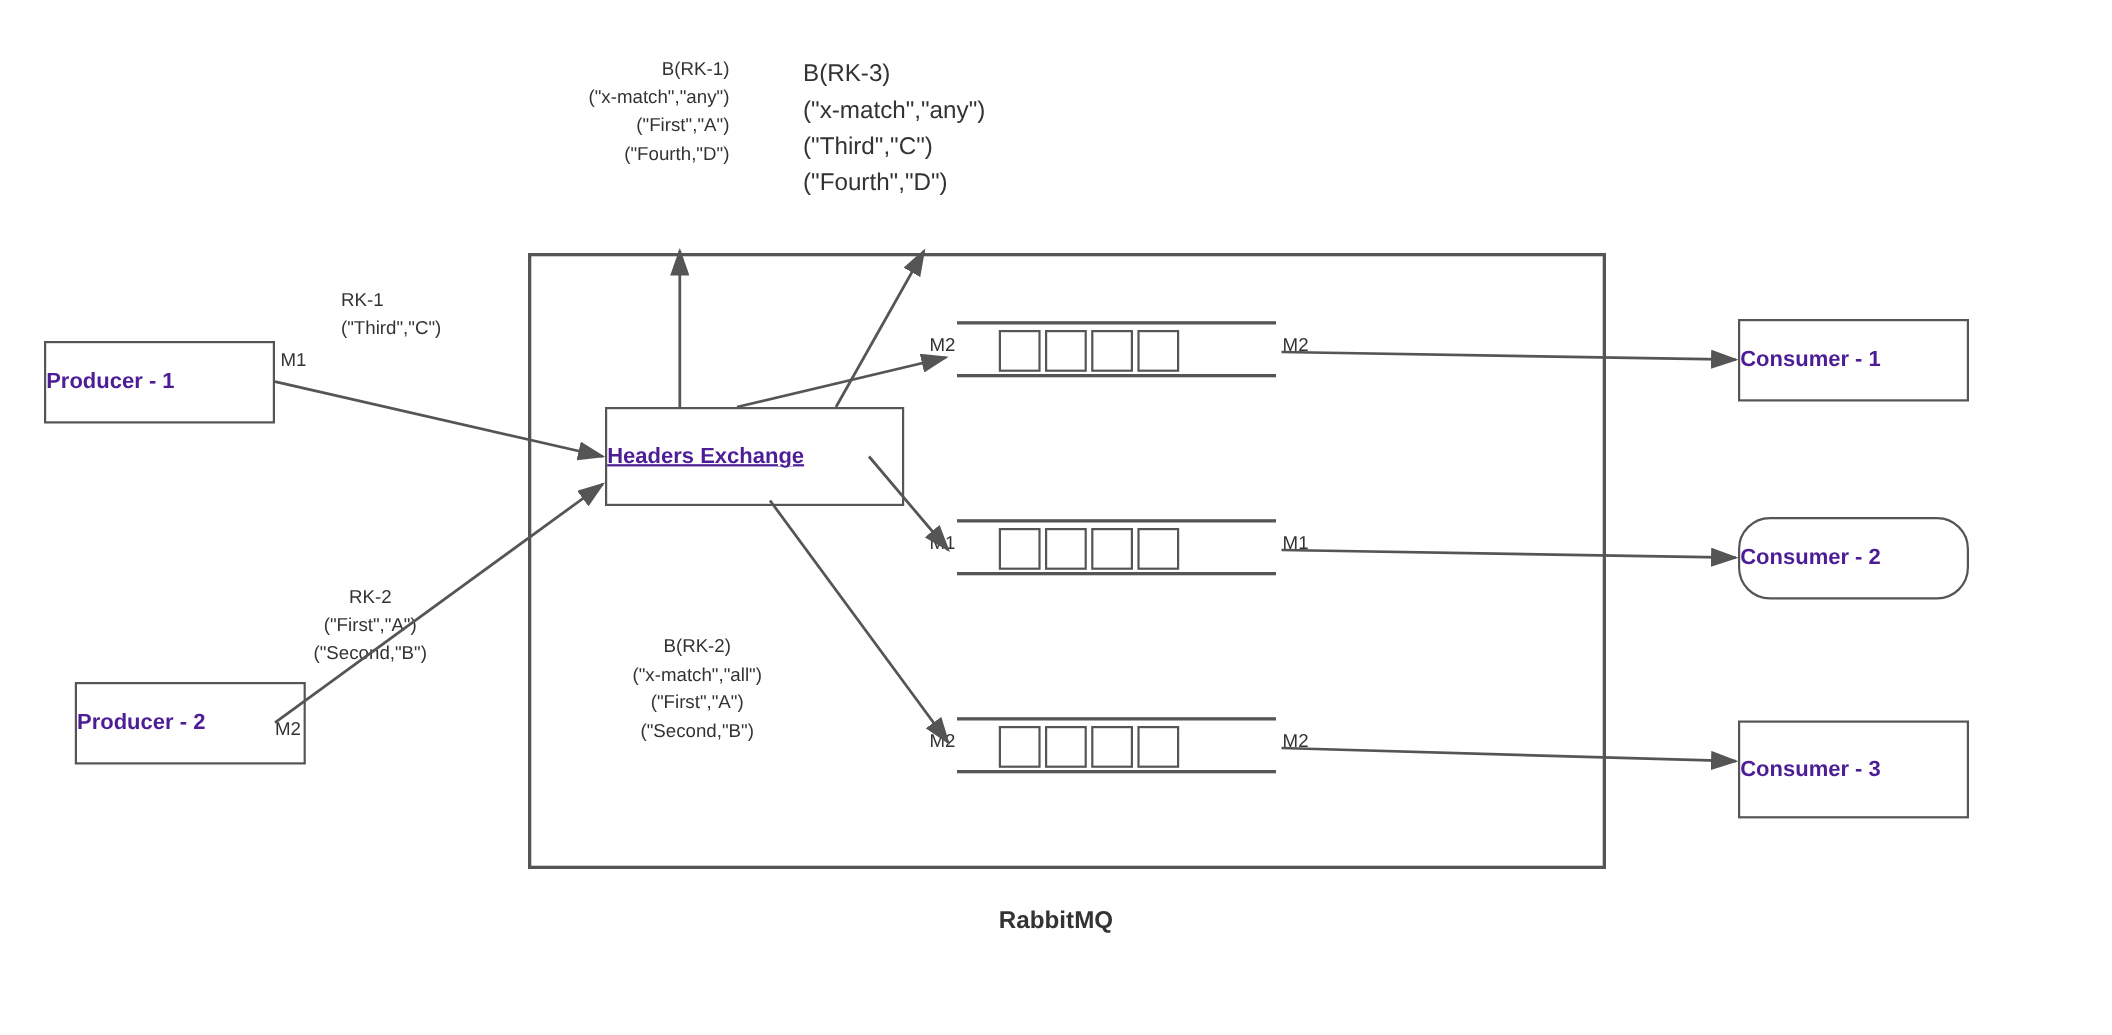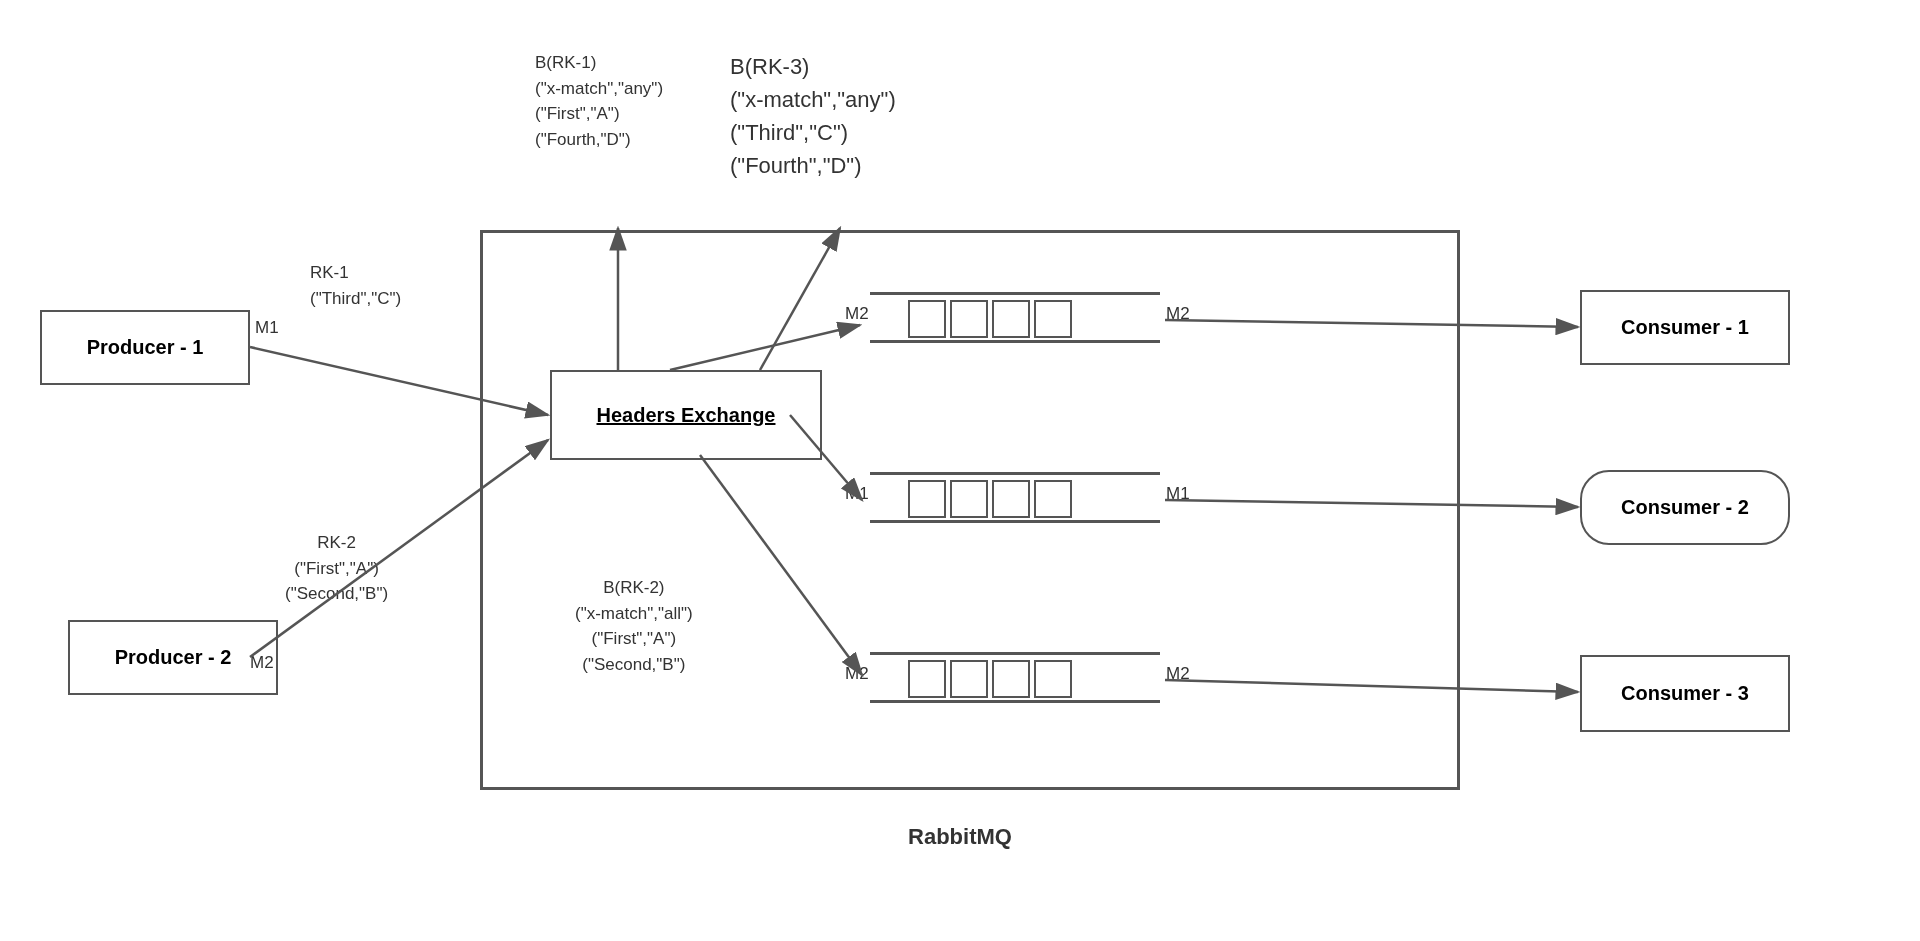--- a/index.html
+++ b/index.html
@@ -16,24 +16,24 @@
       top: 0; left: 0;
       width: 1920px;
       height: 941px;
     }
     .node-box {
       position: absolute;
       border: 2.5px solid #555;
       background: #fff;
       display: flex;
       align-items: center;
-      justify-content: center;
+      justify-content: flex-start;
       font-weight: bold;
       font-size: 20px;
-      color: #000000;
+      color: #4c1d95;
     }
     .label-text {
       position: absolute;
       font-size: 17px;
       color: #333;
       text-align: center;
       line-height: 1.5;
     }
     .rabbitmq-border {
       position: absolute;
@@ -76,21 +76,21 @@
   </div>
 
   <div class="node-box" style="left:1580px; top:290px; width:210px; height:75px;">
     <span>Consumer - 1</span>
   </div>
 
   <div class="node-box" style="left:1580px; top:470px; width:210px; height:75px;border-radius:29px;">
     <span>Consumer - 2</span>
   </div>
 
-  <div class="node-box" style="left:1580px; top:655px; width:210px; height:77px;">
+  <div class="node-box" style="left:1580px; top:655px; width:210px; height:89px;">
     <span>Consumer - 3</span>
   </div>
 
   <div style="position:absolute; left:870px; top:292px; width:290px; height:3px; background:#555;"></div>
 
   <div style="position:absolute; left:870px; top:340px; width:290px; height:3px; background:#555;"></div>
 
   <div style="position:absolute; left:908px; top:300px; display:flex; gap:4px;">
     <div class="queue-cell"></div>
     <div class="queue-cell"></div>
@@ -129,21 +129,21 @@
   <div class="label-text" style="left:250px; top:650px; font-size:17px;">M2</div>
 
   <div class="label-text" style="left:310px; top:260px; font-size:17px; text-align:left;">
     RK-1<br>("Third","C")
   </div>
 
   <div class="label-text" style="left:285px; top:530px; font-size:17px; text-align:center;">
     RK-2<br>("First","A")<br>("Second,"B")
   </div>
 
-  <div class="label-text" style="left:535px; top:50px; font-size:17px; text-align:left;">
+  <div class="label-text" style="left:535px; top:50px; font-size:17px; text-align:right;">
     B(RK-1)<br>("x-match","any")<br>("First","A")<br>("Fourth,"D")
   </div>
 
   <div class="label-text" style="left:730px; top:50px; font-size:22px; text-align:left;">
     B(RK-3)<br>("x-match","any")<br>("Third","C")<br>("Fourth","D")
   </div>
 
   <div class="label-text" style="left:575px; top:575px; font-size:17px; text-align:center;">
     B(RK-2)<br>("x-match","all")<br>("First","A")<br>("Second,"B")
   </div>

